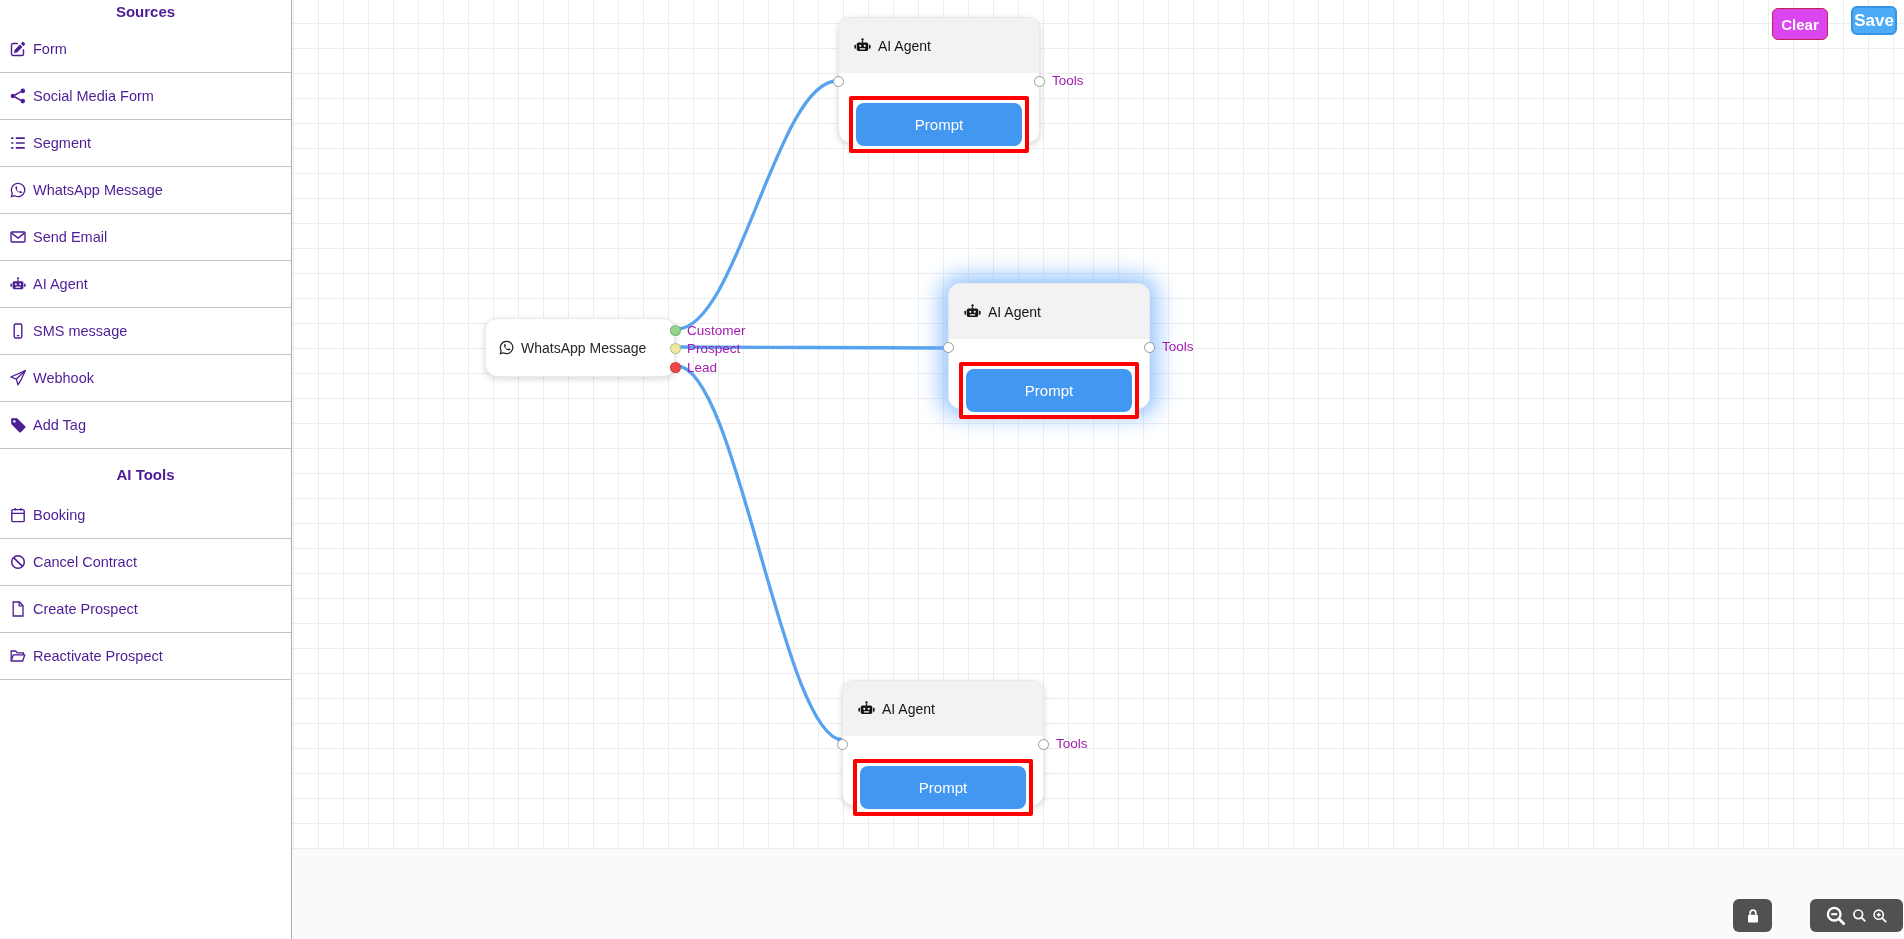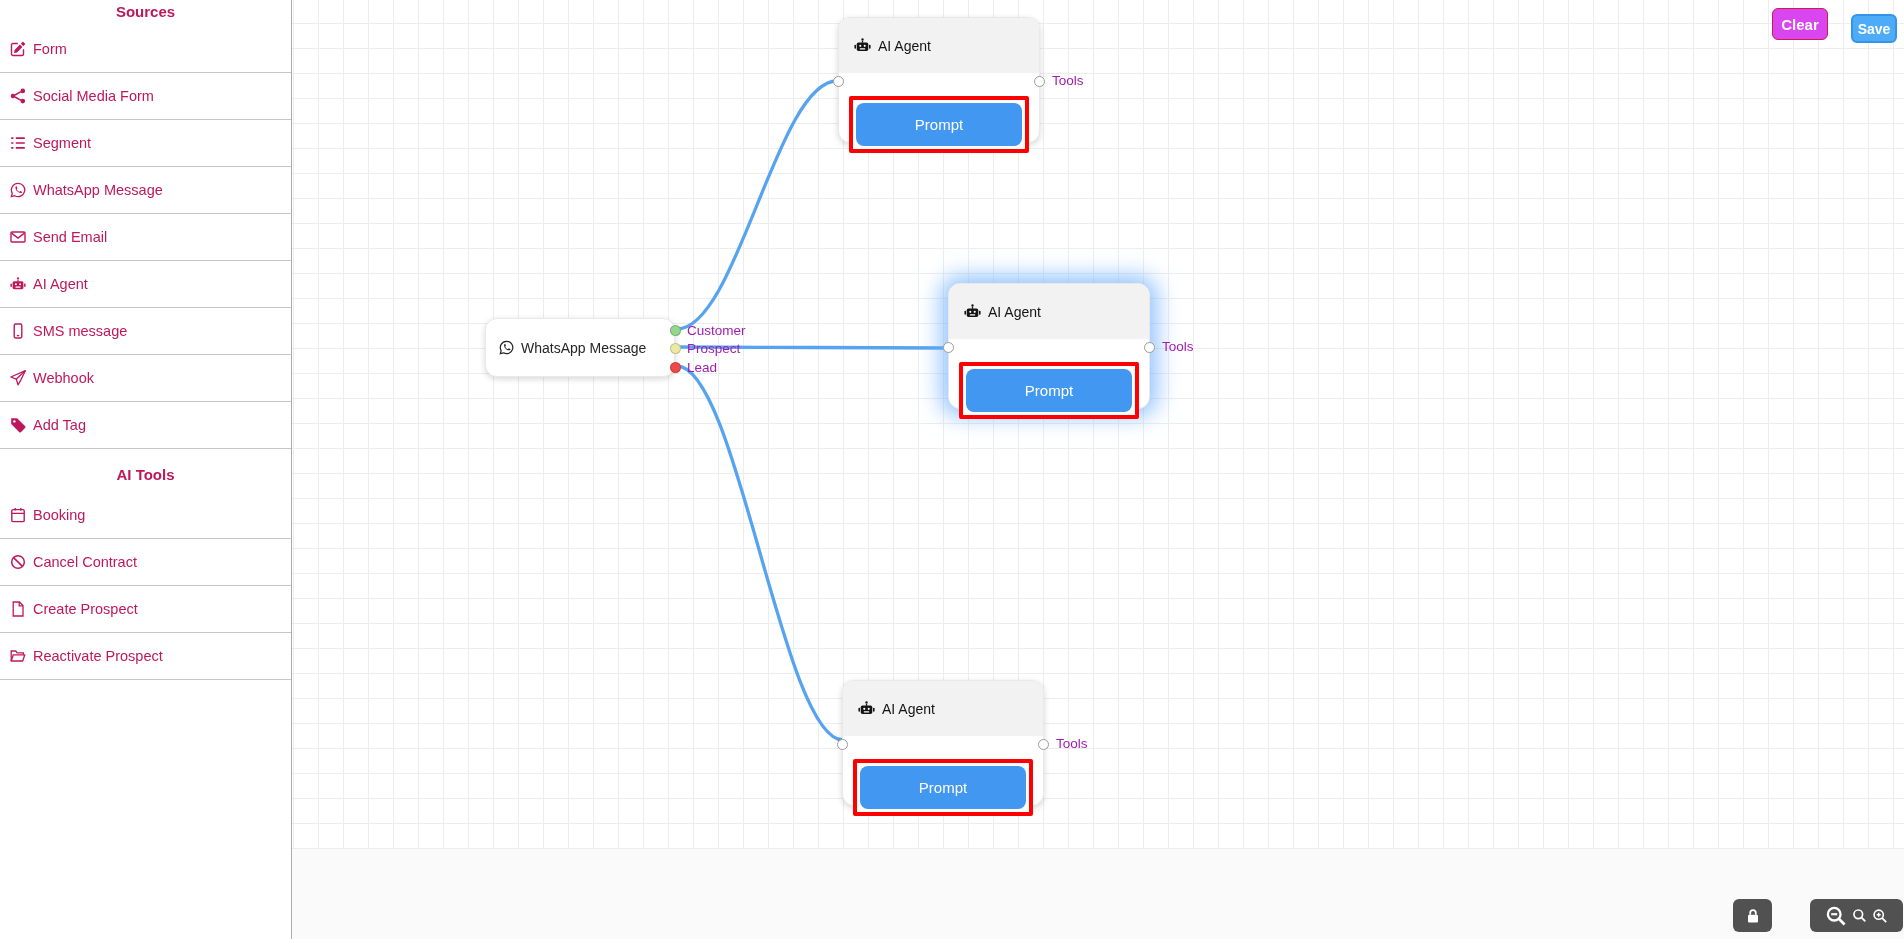--- a/index.html
+++ b/index.html
@@ -12,21 +12,21 @@
   .grid { position:absolute; left:292px; top:0; width:1612px; height:849px;
     background-color:#ffffff;
     background-image:
       linear-gradient(to right, #ededed 1px, transparent 1px),
       linear-gradient(to bottom, #ededed 1px, transparent 1px);
     background-size:25px 25px; background-position:1px -2px; }
   svg.edges { position:absolute; left:0; top:0; width:1904px; height:939px; pointer-events:none; z-index:2; }
 
   
   .sidebar { position:absolute; left:0; top:0; width:292px; height:939px; background:#fff;
-             border-right:1px solid #ababab; z-index:5; color:#be185d; }
+             border-right:1px solid #ababab; z-index:5; color:#4c1d95; }
   .side-title { text-align:center; font-size:15px; font-weight:700; padding:17px 0 9px; }
   .side-title.first { padding:3px 0 6px; }
   .side-item { display:flex; align-items:center; gap:7px; padding:15px 10px; border-bottom:1px solid #c5c5c5;
                font-size:14.5px; font-weight:500; cursor:grab; background:#fff;text-align:center; }
   .side-item .icon { width:16px; height:16px; flex:0 0 16px; display:inline-flex; }
   .icon svg { width:100%; height:100%; display:block; }
 
   
   .node { position:absolute; z-index:3; border-radius:12px; background:#fff;
           box-shadow:0 2px 6px rgba(0,0,0,.16); border:1px solid #e9e9e9; }
@@ -48,21 +48,21 @@
   .handle.right { right:-6px; top:58px; }
   .wa-handle { position:absolute; right:-7px; width:11px; height:11px; border-radius:50%;
                border:1px solid rgba(0,0,0,.18); z-index:4; cursor:crosshair; }
   .port-label { position:absolute; left:calc(100% + 13px); font-size:13.5px; color:#a21caf;
                 line-height:18px; white-space:nowrap; }
   .tools-label { top:54px; }
   .btn { position:absolute; border-radius:6px; font-weight:700; color:#fff; cursor:pointer;
          font-family:inherit; }
   .btn-clear { left:1772px; top:8px;  width:56px; height:32px; font-size:15px;
                background:#d946ef; border:1px solid #c71e53; }
-  .btn-save  { left:1851px; top:14px; width:46px; height:29px; font-size:14px;
+  .btn-save  { left:1851px; top:6px; width:46px; height:29px; font-size:17px;
                background:#4dabf7; border:2px solid #3694e6; }
 
   
   .ctrl { position:absolute; background:#515151; border-radius:6px; display:flex;
           align-items:center; justify-content:center; z-index:6; cursor:pointer; }
   .lock-btn { left:1733px; top:899px; width:39px; height:33px; }
   .zoom-bar { left:1810px; top:899px; width:93px; height:33px; gap:5px; }
   .ctrl .icon { display:inline-flex; }
   .icon-lg { width:22px; height:22px; }
   .icon-sm { width:15px; height:15px; }

